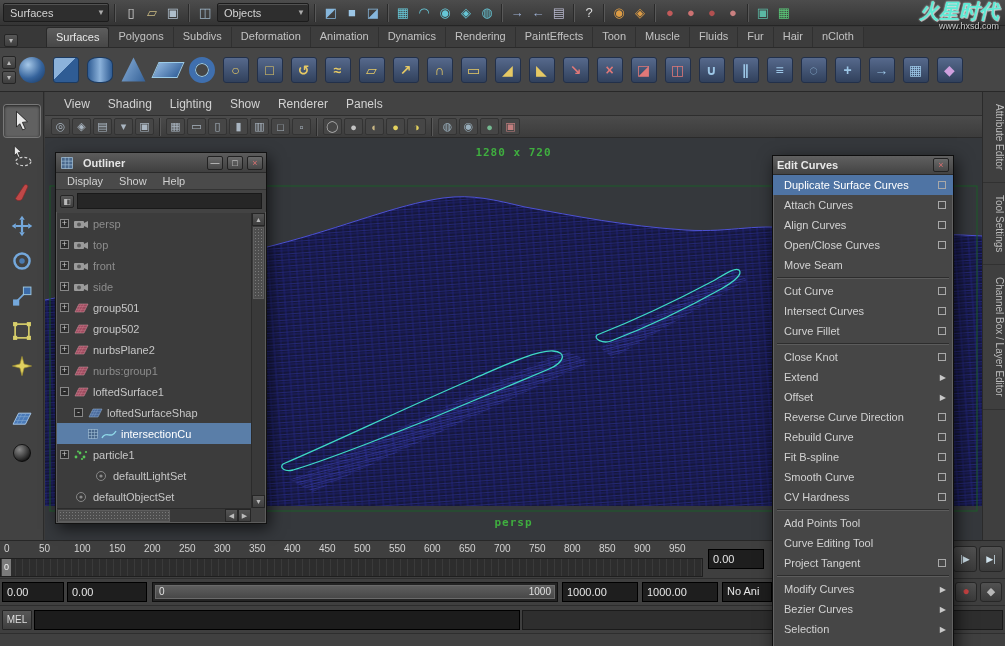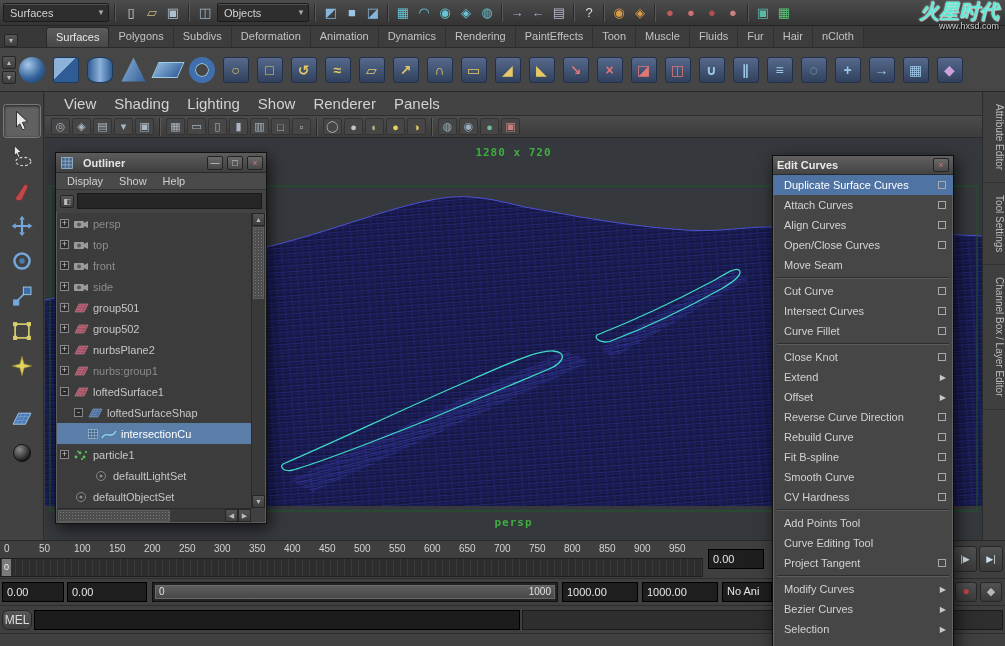--- a/index.html
+++ b/index.html
@@ -45,21 +45,21 @@
 
   
   #toolbox{position:absolute;left:0;top:92px;width:44px;height:448px;background:#424242;border-right:1px solid #2c2c2c;padding-top:10px}
   .tool-btn{width:36px;height:32px;margin:3px auto;display:flex;align-items:center;justify-content:center;border-radius:3px}
   .tool-btn.active{background:#616161;box-shadow:inset 0 1px 3px #1e1e1e,0 0 0 1px #787878}
   .tool-btn svg{width:22px;height:22px}
 
   
   #viewport{position:absolute;left:45px;top:92px;width:937px;height:448px;background:#36393d}
   #panel-menubar{position:absolute;left:0;top:0;width:100%;height:24px;background:#434343;border-bottom:1px solid #2e2e2e;display:flex;align-items:center;padding-left:10px}
-  .pmenu-item{padding:3px 9px;color:#d2d2d2;font-size:15px}
+  .pmenu-item{padding:3px 9px;color:#d2d2d2;font-size:12px}
   #vp-toolbar{position:absolute;left:0;top:24px;width:100%;height:22px;background:linear-gradient(#4b4b4b,#3c3c3c);border-bottom:1px solid #2a2a2a;display:flex;align-items:center;gap:2px;padding-left:6px}
   .vpi{width:19px;height:17px;display:flex;align-items:center;justify-content:center;font-size:11px;background:#464646;border:1px solid #333;border-radius:2px}
   #vp-canvas{position:absolute;left:0;top:46px;width:937px;height:402px;background:#35383c;overflow:hidden}
   .vp-label{position:absolute;width:100%;text-align:center;color:#3fae3f;font-family:"DejaVu Sans Mono","Liberation Mono",monospace;font-size:11px;font-weight:bold;letter-spacing:1px}
   #res-label{top:8px}
   #cam-label{top:378px}
 
   
   #right-tabs{position:absolute;right:0;top:92px;width:23px;height:448px;background:#3f3f3f;border-left:1px solid #2a2a2a}
   .rtab{writing-mode:vertical-rl;font-size:10px;color:#bdbdbd;padding:12px 0;margin:0 auto;display:block;width:100%;text-align:center;border-bottom:1px solid #313131}
@@ -121,21 +121,21 @@
   #range-start-label{left:6px}
   #range-end-label{right:6px}
   #playback-end-field{left:562px;top:3px;width:76px}
   #anim-end-field{left:642px;top:3px;width:76px}
   #charset-field{left:722px;top:3px;width:50px;overflow:hidden;white-space:nowrap}
   #autokey-btn{position:absolute;right:28px;top:3px;width:22px;height:20px;background:linear-gradient(#515151,#3a3a3a);border:1px solid #272727;border-radius:3px;color:#cc4444;font-size:12px;text-align:center;line-height:17px}
   #animprefs-btn{position:absolute;right:3px;top:3px;width:22px;height:20px;background:linear-gradient(#515151,#3a3a3a);border:1px solid #272727;border-radius:3px;color:#b8b8b8;font-size:11px;text-align:center;line-height:17px}
 
   
   #cmd-row{position:absolute;left:0;top:605px;width:1005px;height:28px;background:#3f3f3f;border-top:1px solid #2d2d2d}
-  #cmd-label{position:absolute;left:2px;top:4px;width:30px;height:20px;background:linear-gradient(#585858,#3e3e3e);border:1px solid #232323;color:#ddd;font-size:12px;text-align:center;line-height:18px;border-radius:6px}
+  #cmd-label{position:absolute;left:2px;top:4px;width:30px;height:20px;background:linear-gradient(#585858,#3e3e3e);border:1px solid #232323;color:#ddd;font-size:10px;text-align:center;line-height:18px;border-radius:1px}
   #cmd-input{left:34px;top:4px;width:486px;background:#1c1c1c}
   #cmd-result{position:absolute;left:522px;top:4px;width:481px;height:20px;background:#2e2e2e;border:1px solid #1a1a1a}
   #help-line{position:absolute;left:0;top:633px;width:1005px;height:13px;background:#404040;border-top:1px solid #2e2e2e}
 </style>
 </head>
 <body>
 
 <svg style="position:absolute;width:0;height:0" aria-hidden="true">
   <defs>
     <radialGradient id="g-dark" cx="35%" cy="30%" r="75%">

